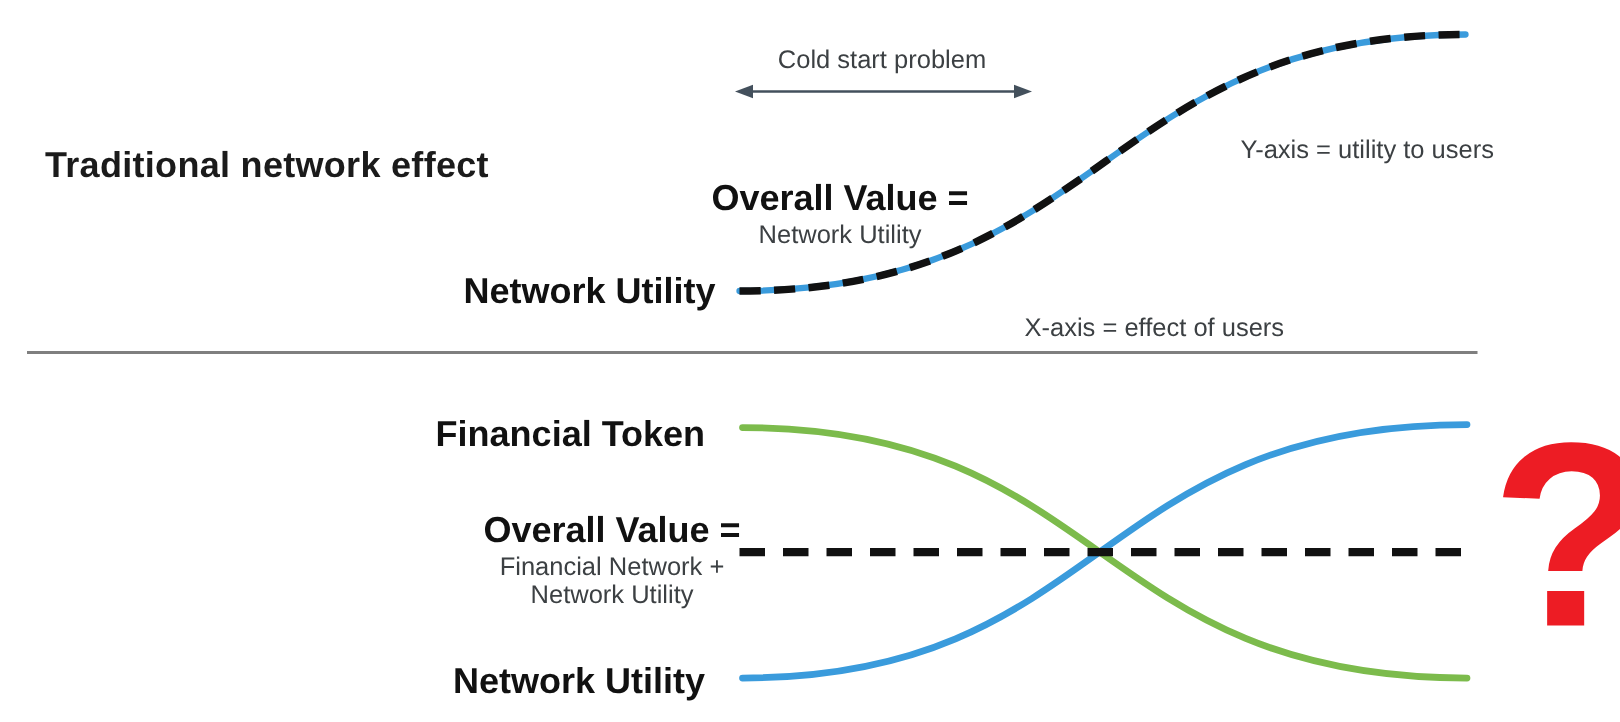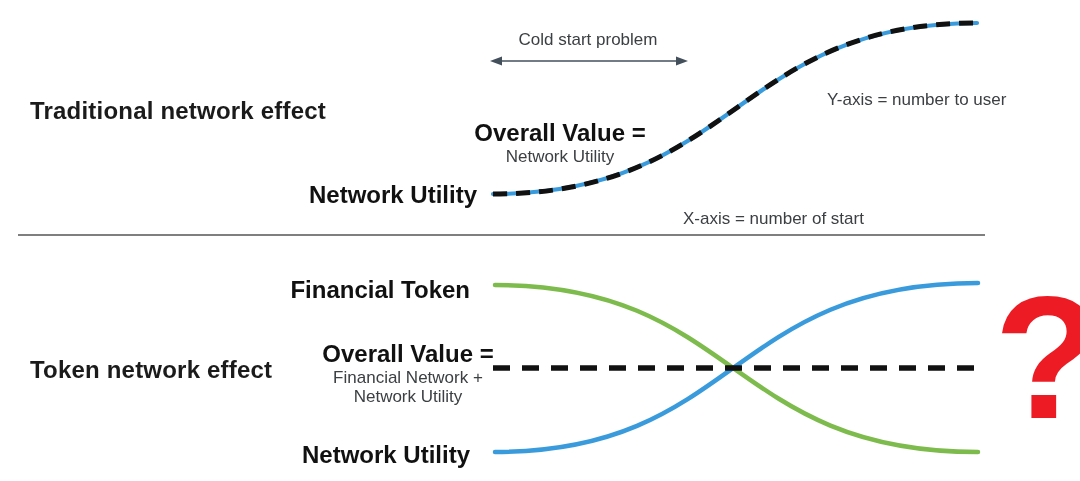--- a/index.html
+++ b/index.html
@@ -68,27 +68,26 @@
     <path d="M 5 179 C 248 179, 248 8, 489 8" fill="none" stroke-width="5" stroke-dasharray="14 9" stroke="#111111"></path>
   </svg>
 
   <div class="abs center-block" style="left:460px; top:119px; width:200px;">
     <span class="curve-label">Overall Value =</span>
     <span class="annotation">Network Utility</span>
   </div>
 
   <div class="abs curve-label right-block" style="left:290px; top:181px; width:187px;">Network Utility</div>
 
-  <div class="abs annotation" style="left:827px; top:90px;">Y-axis = number to user</div>
+  <div class="abs annotation" style="left:827px; top:90px;">Y-axis = utility to users</div>
 
-  <div class="abs annotation" style="left:683px; top:209px;">X-axis = number of start</div>
+  <div class="abs annotation" style="left:683px; top:209px;">X-axis = effect of users</div>
 
   <div class="abs divider" style="left:18px; top:234px; width:967px;"></div>
 
-  <div class="abs section-title" style="left:30px; top:356px;">Token network effect</div>
 
   <div class="abs curve-label right-block" style="left:283px; top:276px; width:187px;">Financial Token</div>
 
   <div class="abs center-block" style="left:308px; top:340px; width:200px;">
     <span class="curve-label">Overall Value =</span>
     <span class="annotation">Financial Network +</span>
     <span class="annotation">Network Utility</span>
   </div>
 
   <div class="abs curve-label right-block" style="left:283px; top:441px; width:187px;">Network Utility</div>

